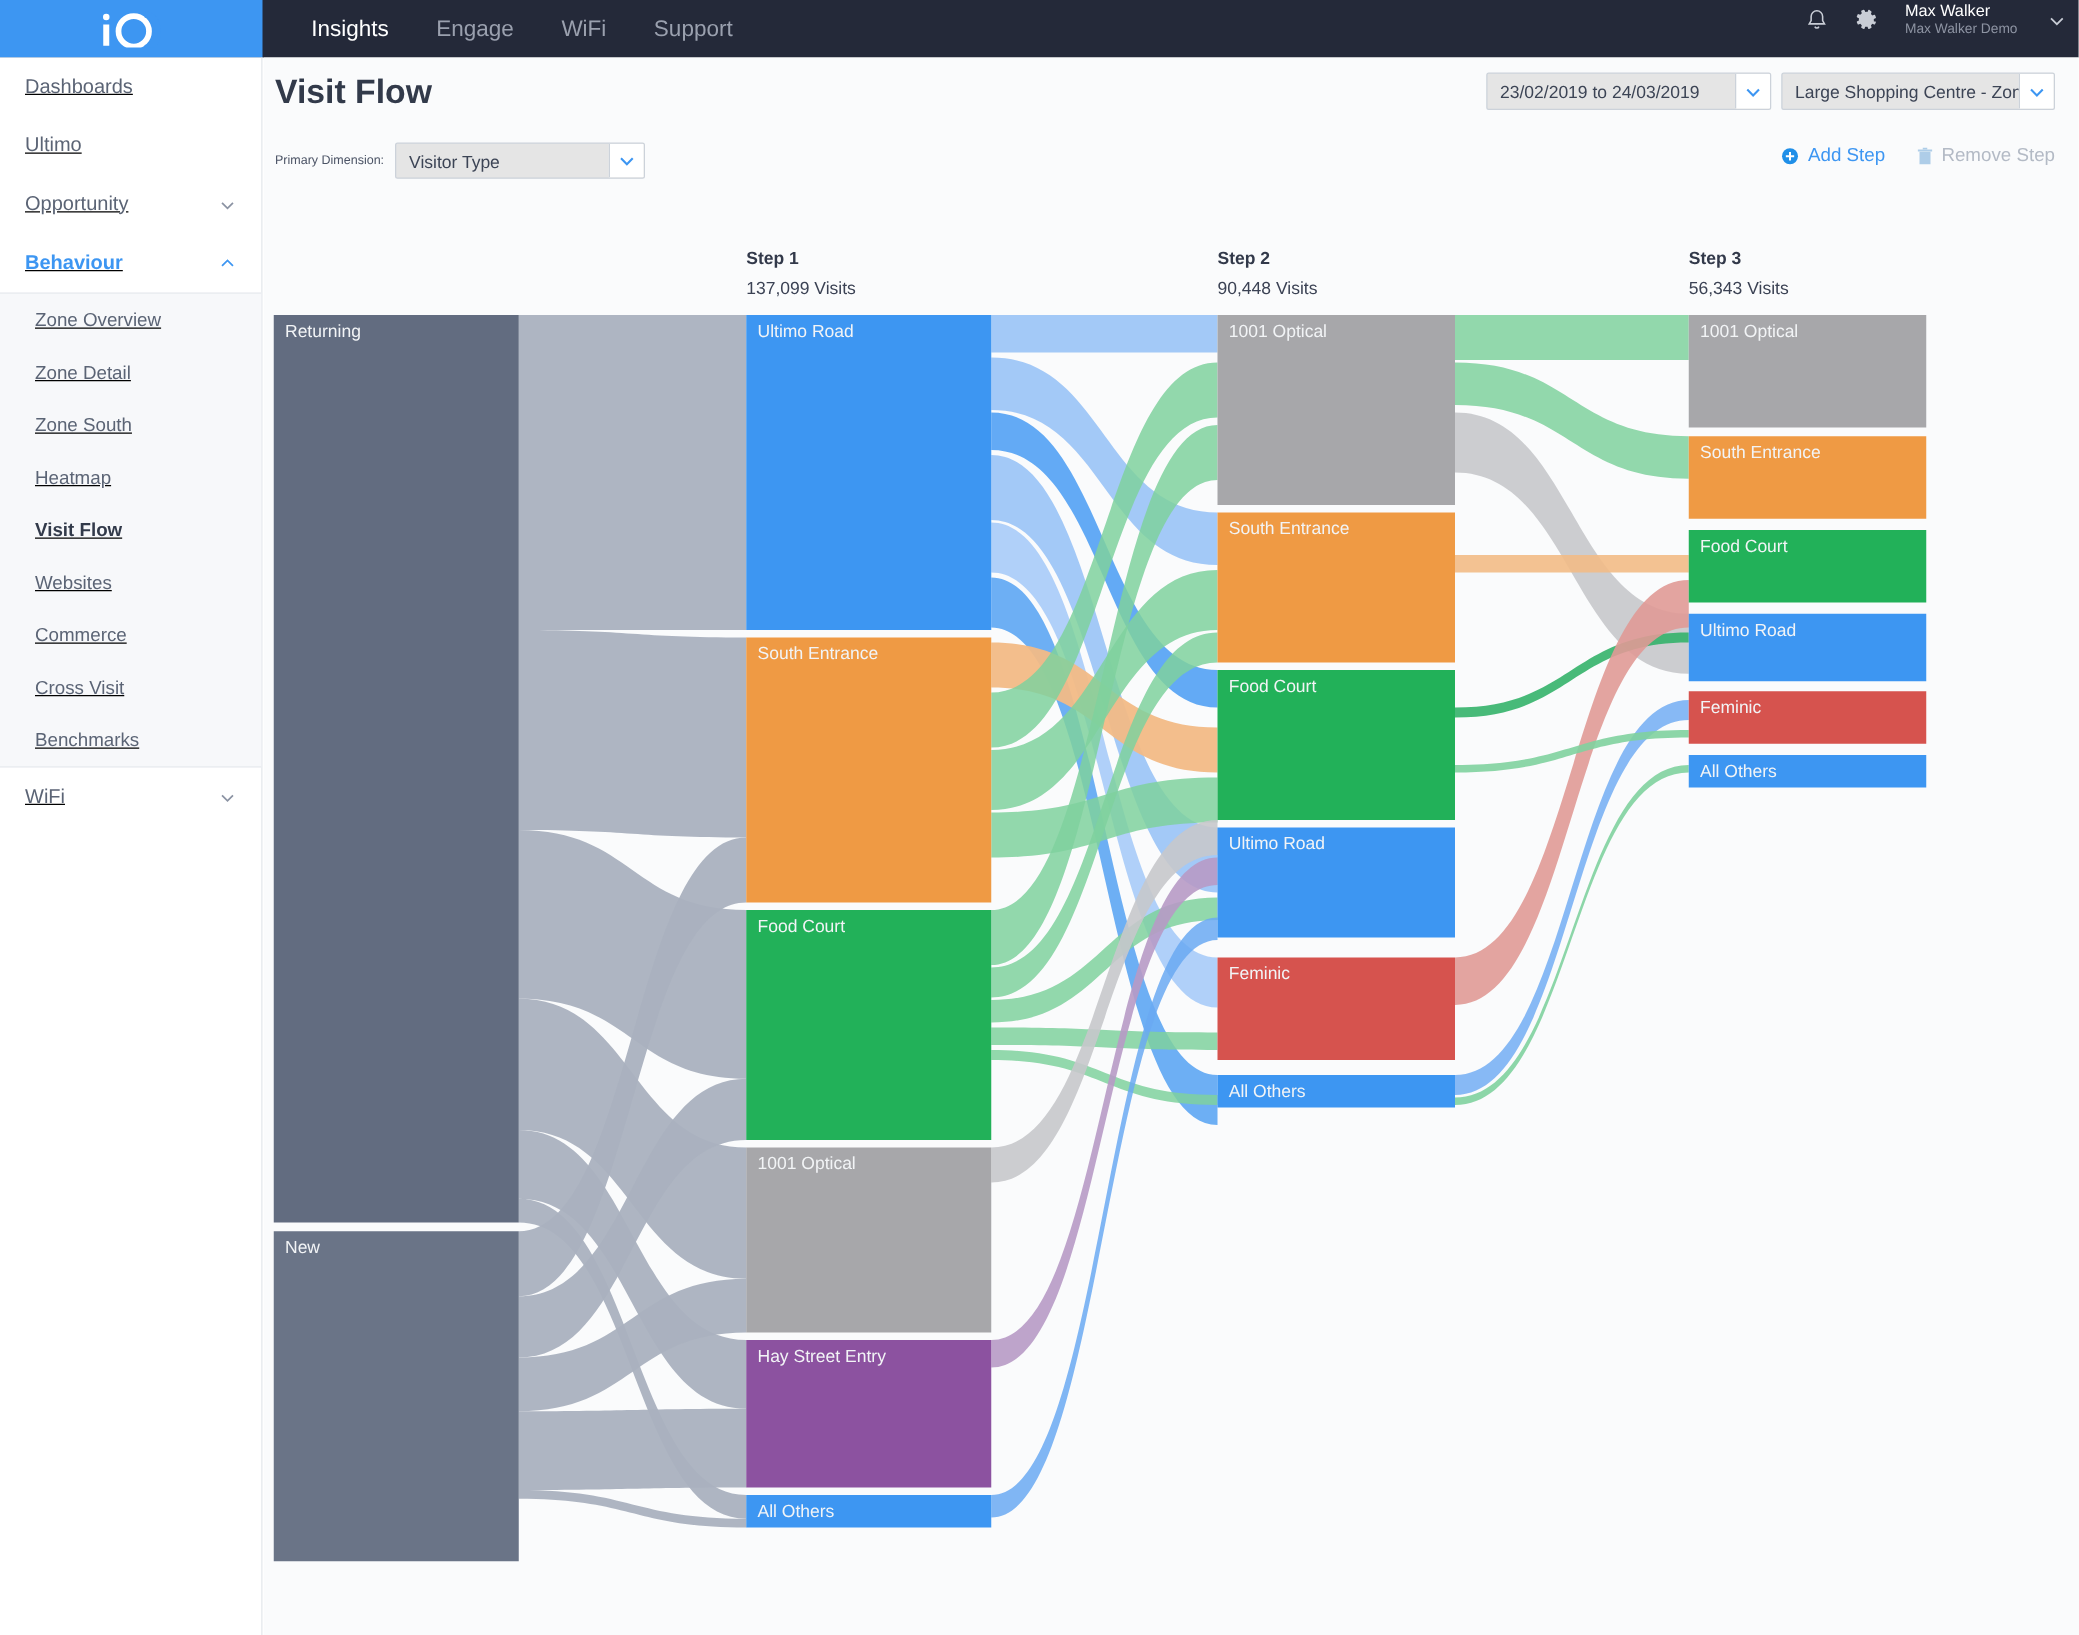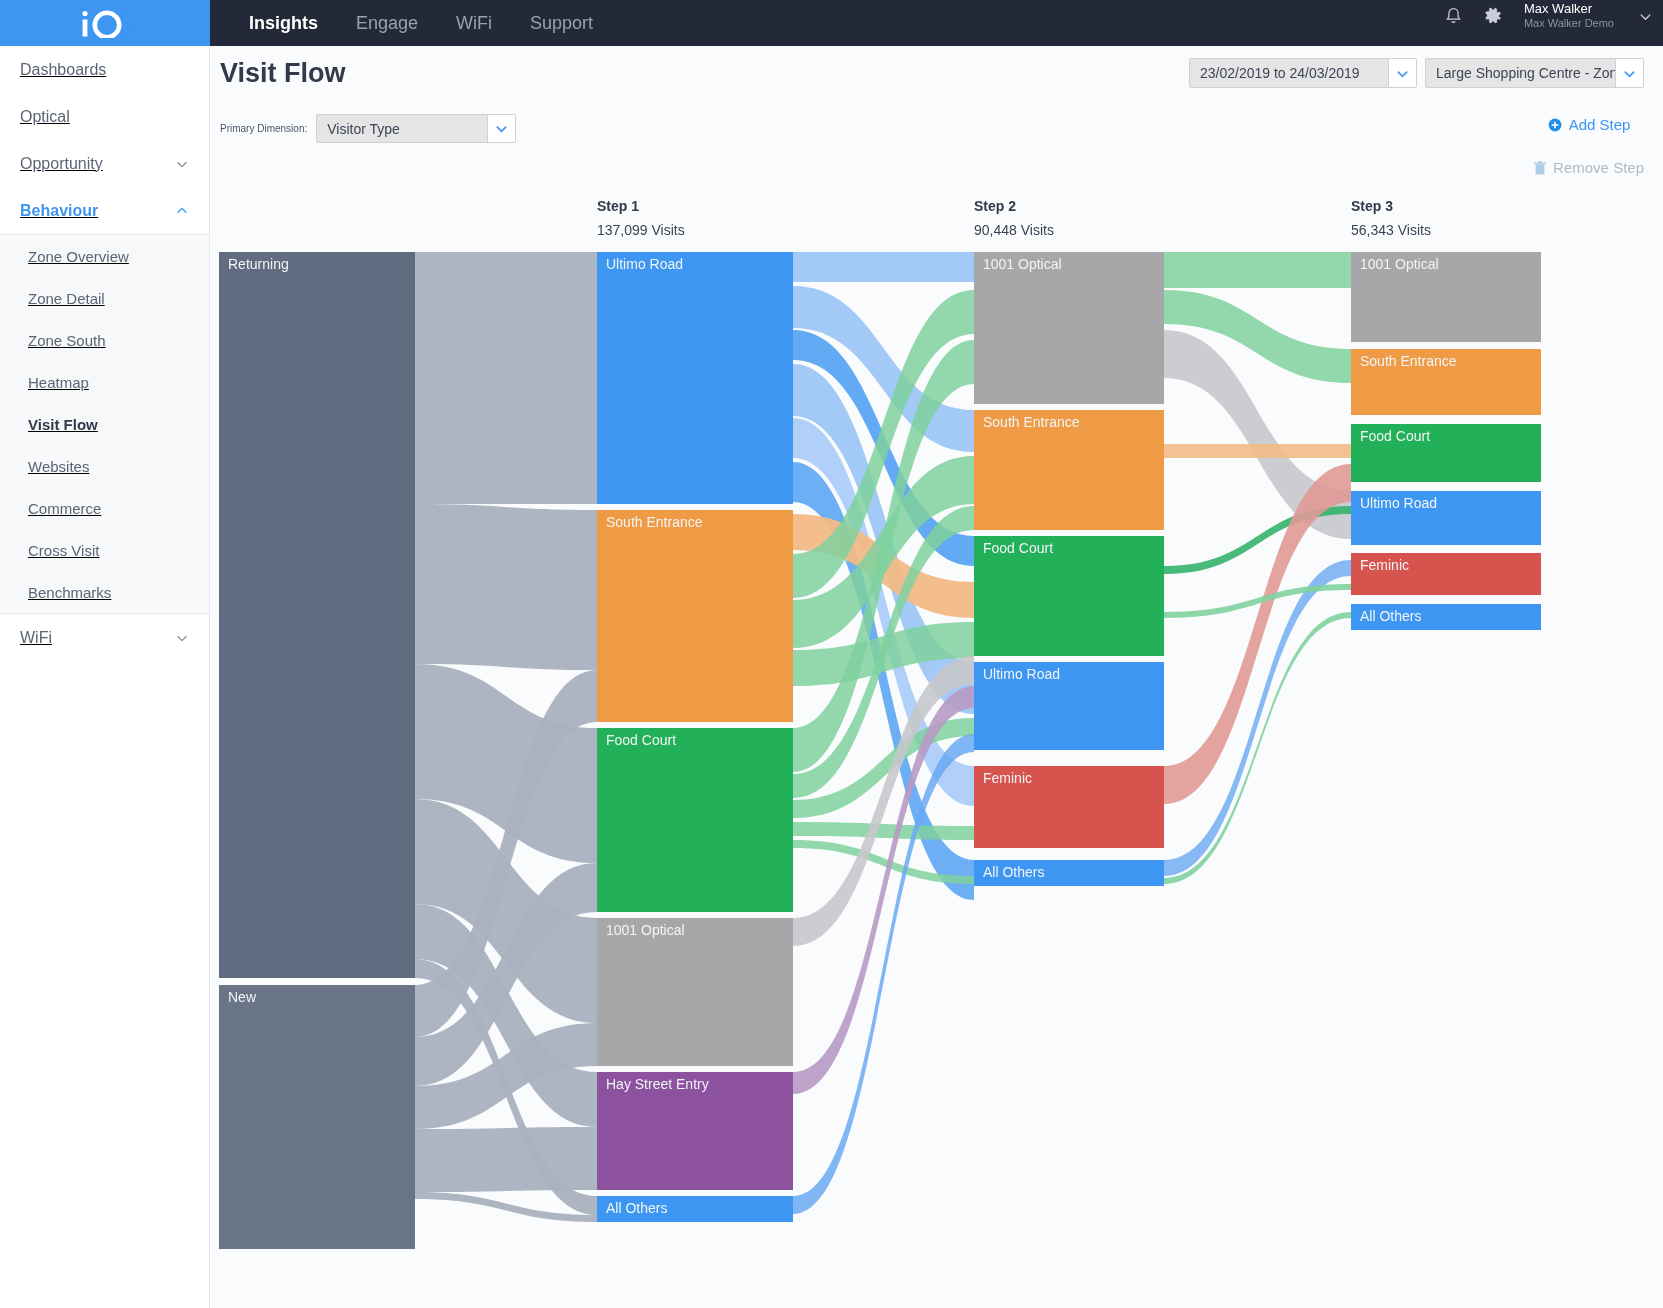--- a/index.html
+++ b/index.html
@@ -20,21 +20,21 @@
   .logo-box {
     width:210px; height:46px; background:#3d96f2;
     display:flex; align-items:center; justify-content:center;
   }
   .logo-glyph { display:block; }
   .topnav { display:flex; align-items:center; height:46px; margin-left:20px; }
   .topnav a {
     color:#9aa0ae; text-decoration:none; font-size:18px;
     padding:0 19px; line-height:46px; white-space:nowrap;
   }
-  .topnav a.active { color:#ffffff; font-weight:bold; }
+  .topnav a.active { color:#ffffff; font-weight:normal; }
   .top-right {
     position:absolute; right:10px; top:0; height:32px;
     display:flex; align-items:center; gap:22px;justify-content:space-between;
   }
   .top-icon { color:#c9cdd6; display:flex; align-items:center; }
   .user-block { display:flex; flex-direction:column; justify-content:center; line-height:1.15; }
   .user-name { color:#ffffff; font-size:13px; }
   .user-org  { color:#8d93a2; font-size:11px; }
   .caret-btn { color:#c9cdd6; display:flex; align-items:center; padding-left:2px;}
 
@@ -80,21 +80,20 @@
     display:flex; align-items:center; justify-content:center; background:#fff;
   }
   .top-selects { position:absolute; right:19px; top:12px; display:flex; gap:8px; }
   .top-selects .select { height:30px; }
   .top-selects .val { min-width:0; }
   #date-select .val { width:198px; }
   #loc-select .val  { width:189px; }
   .step-actions {
     position:absolute; right:19px; top:70px; display:flex; align-items:center; gap:26px;
     font-size:15px;
-    flex-direction:column;
   }
   .act { display:flex; align-items:center; gap:7px; cursor:pointer; }
   #add-step { color:#3d96f2; }
   #remove-step { color:#b3bac5; }
 
   
   .sankey-wrap { position:absolute; left:0; top:148px; width:1452px; height:1114px; }
   svg.sankey { display:block; }
   .node-label {
     font-family:"Liberation Sans", sans-serif; font-size:14px;
@@ -146,21 +145,21 @@
           </svg>
       </span>
     </div>
   </div>
 
   <div class="sidebar">
     <div class="nav-item">
       <span class="lbl">Dashboards</span>
     </div>
     <div class="nav-item">
-      <span class="lbl">Optical</span>
+      <span class="lbl">Ultimo</span>
     </div>
     <div class="nav-item">
       <span class="lbl">Opportunity</span>
       <svg class="chev" viewBox="0 0 16 16">
           <path d="M3 6 l5 5 l5-5" fill="none" stroke="#8b93a3" stroke-width="1.6"></path>
         </svg>
     </div>
     <div class="nav-item open">
       <span class="lbl">Behaviour</span>
       <svg class="chev" viewBox="0 0 16 16">

